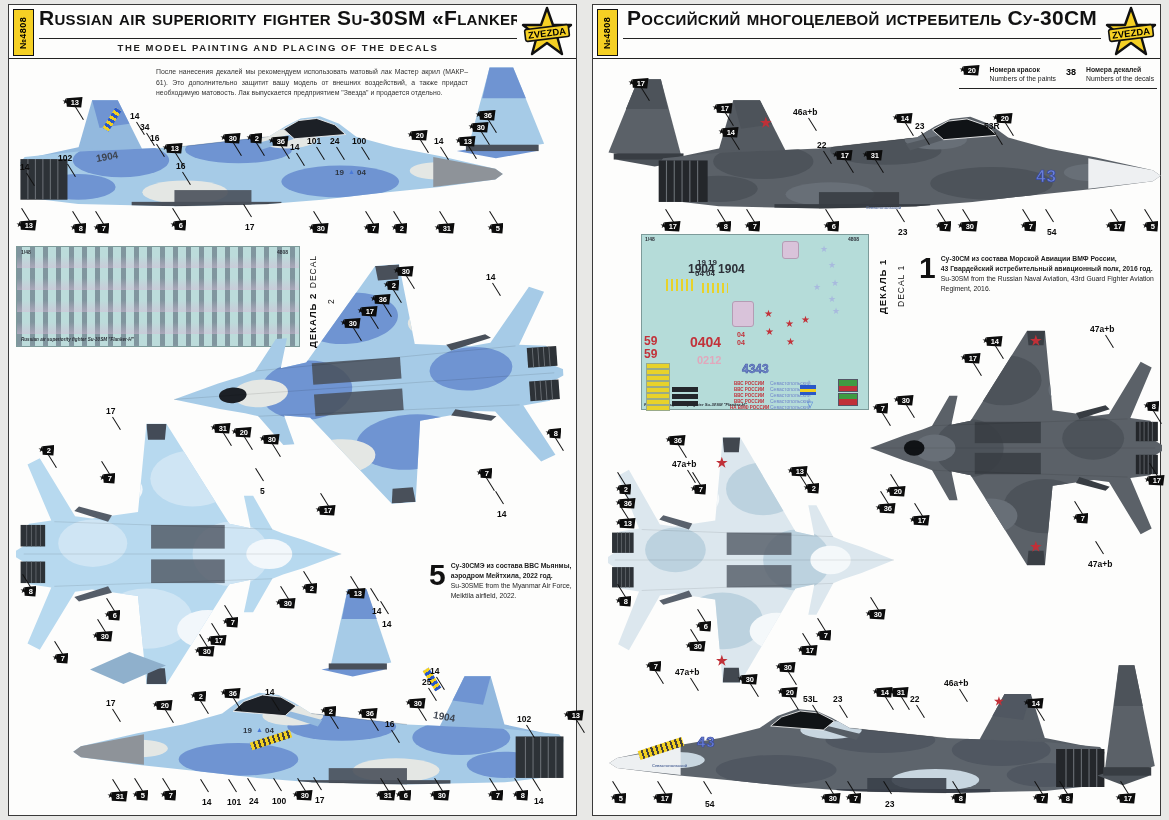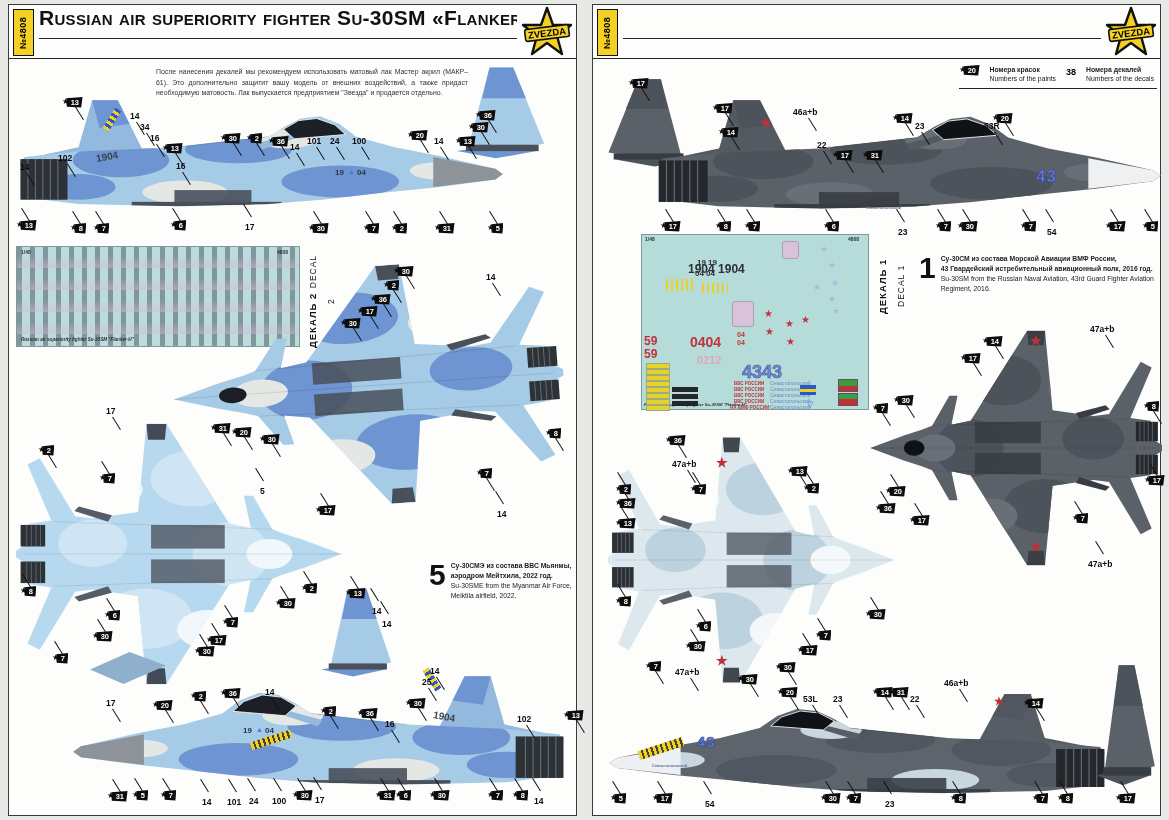--- a/index.html
+++ b/index.html
@@ -134,20 +134,21 @@
       </symbol>
     </defs>
   </svg>
 
   <div class="page" id="pageL">
     <div class="badge">
         <span>№4808</span>
       </div>
     <div class="title">Russian air superiority fighter Su-30SM «Flanker H»</div>
     <div class="trule"></div>
+    <div class="subt">THE MODEL PAINTING AND PLACING OF THE DECALS</div>
     <div class="hline"></div>
     <svg class="logo" viewBox="0 0 52 52">
       <path d="M26,2 L32,19 L50,19 L36,30 L41,48 L26,37 L11,48 L16,30 L2,19 L20,19 Z" fill="#f5d024" stroke="#111" stroke-width="2.4" stroke-linejoin="round"></path>
       <g transform="rotate(-7 26 27)">
           <rect x="4" y="21" width="44" height="12" rx="2" fill="#f5d024" stroke="#111" stroke-width="1.6"></rect>
       <text x="26" y="30.5" text-anchor="middle" font-size="9.5" font-weight="bold" font-family="Liberation Sans, sans-serif">ZVEZDA</text>
         </g>
     </svg>
     <div class="intro" style="left:147px;top:62px;width:312px">После нанесения декалей мы рекомендуем использовать матовый лак Мастер акрил (МАКР–61). Это дополнительно защитит вашу модель от внешних воздействий, а также придаст необходимую матовость. Лак выпускается предприятием "Звезда" и продается отдельно.</div>
     <div class="sheet" id="sheet2" style="left:7px;top:241px;width:284px;height:101px">
@@ -169,20 +170,21 @@
         <div>Su-30SME from the Myanmar Air Force,</div>
         <div>Meiktila airfield, 2022.</div>
       </div>
     </div>
   </div>
 
   <div class="page" id="pageR">
     <div class="badge">
         <span>№4808</span>
       </div>
+    <div class="title">Российский многоцелевой истребитель Су-30СМ</div>
     <div class="trule"></div>
     <div class="hline"></div>
     <svg class="logo" viewBox="0 0 52 52">
       <path d="M26,2 L32,19 L50,19 L36,30 L41,48 L26,37 L11,48 L16,30 L2,19 L20,19 Z" fill="#f5d024" stroke="#111" stroke-width="2.4" stroke-linejoin="round"></path>
       <g transform="rotate(-7 26 27)">
           <rect x="4" y="21" width="44" height="12" rx="2" fill="#f5d024" stroke="#111" stroke-width="1.6"></rect>
       <text x="26" y="30.5" text-anchor="middle" font-size="9.5" font-weight="bold" font-family="Liberation Sans, sans-serif">ZVEZDA</text>
         </g>
     </svg>
     <div class="legend" style="left:366px;top:60px;width:198px">
@@ -204,21 +206,21 @@
         <div id="d1i" style="position:relative;width:100%;height:100%">
           <div class="d1t b" style="font-size: 12px; color: rgb(44, 48, 56); left: 46px; top: 28px; position: absolute;">1904 1904</div>
           <div class="d1t b" style="font-size: 8px; color: rgb(44, 48, 56); left: 55px; top: 24px; position: absolute;">19 19</div>
           <div class="d1t b" style="font-size: 8px; color: rgb(44, 48, 56); left: 53px; top: 35px; position: absolute;">04 04</div>
           <div class="d1t b" style="font-size: 12px; color: rgb(194, 50, 58); left: 2px; top: 100px; position: absolute;">59</div>
           <div class="d1t b" style="font-size: 12px; color: rgb(194, 50, 58); left: 2px; top: 113px; position: absolute;">59</div>
           <div class="d1t b" style="font-size: 14px; color: rgb(194, 50, 58); left: 48px; top: 100px; position: absolute;">0404</div>
           <div class="d1t b" style="font-size: 7px; color: rgb(194, 50, 58); left: 95px; top: 96px; position: absolute;">04</div>
           <div class="d1t b" style="font-size: 7px; color: rgb(194, 50, 58); left: 95px; top: 104px; position: absolute;">04</div>
           <div class="d1t b" style="font-size: 11px; color: rgb(224, 168, 188); left: 55px; top: 120px; position: absolute;">0212</div>
-          <div class="d1t b outline" style="font-size: 18px; color: rgb(114, 136, 204); left: 100px; top: 128px; position: absolute;">4343</div>
+          <div class="d1t b outline" style="font-size: 12px; color: rgb(114, 136, 204); left: 100px; top: 128px; position: absolute;">4343</div>
           <div class="d1t b" style="font-size: 4.5px; color: rgb(194, 50, 58); left: 92px; top: 147px; position: absolute;">ВВС РОССИИ</div>
           <div class="d1t b" style="font-size: 4.5px; color: rgb(194, 50, 58); left: 92px; top: 153px; position: absolute;">ВВС РОССИИ</div>
           <div class="d1t b" style="font-size: 4.5px; color: rgb(194, 50, 58); left: 92px; top: 159px; position: absolute;">ВВС РОССИИ</div>
           <div class="d1t b" style="font-size: 4.5px; color: rgb(194, 50, 58); left: 92px; top: 165px; position: absolute;">ВВС РОССИИ</div>
           <div class="d1t b" style="font-size: 4.5px; color: rgb(194, 50, 58); left: 88px; top: 171px; position: absolute;">НА ВМФ РОССИИ</div>
           <div class="d1t" style="font-size: 5px; color: rgb(114, 136, 204); left: 128px; top: 146px; position: absolute;">Севастопольский</div>
           <div class="d1t" style="font-size: 5px; color: rgb(114, 136, 204); left: 128px; top: 152px; position: absolute;">Севастопольский</div>
           <div class="d1t" style="font-size: 5px; color: rgb(114, 136, 204); left: 128px; top: 158px; position: absolute;">Севастопольский</div>
           <div class="d1t" style="font-size: 5px; color: rgb(114, 136, 204); left: 128px; top: 164px; position: absolute;">Севастопольский</div>
           <div class="d1t" style="font-size: 5px; color: rgb(114, 136, 204); left: 128px; top: 170px; position: absolute;">Севастопольский</div>

